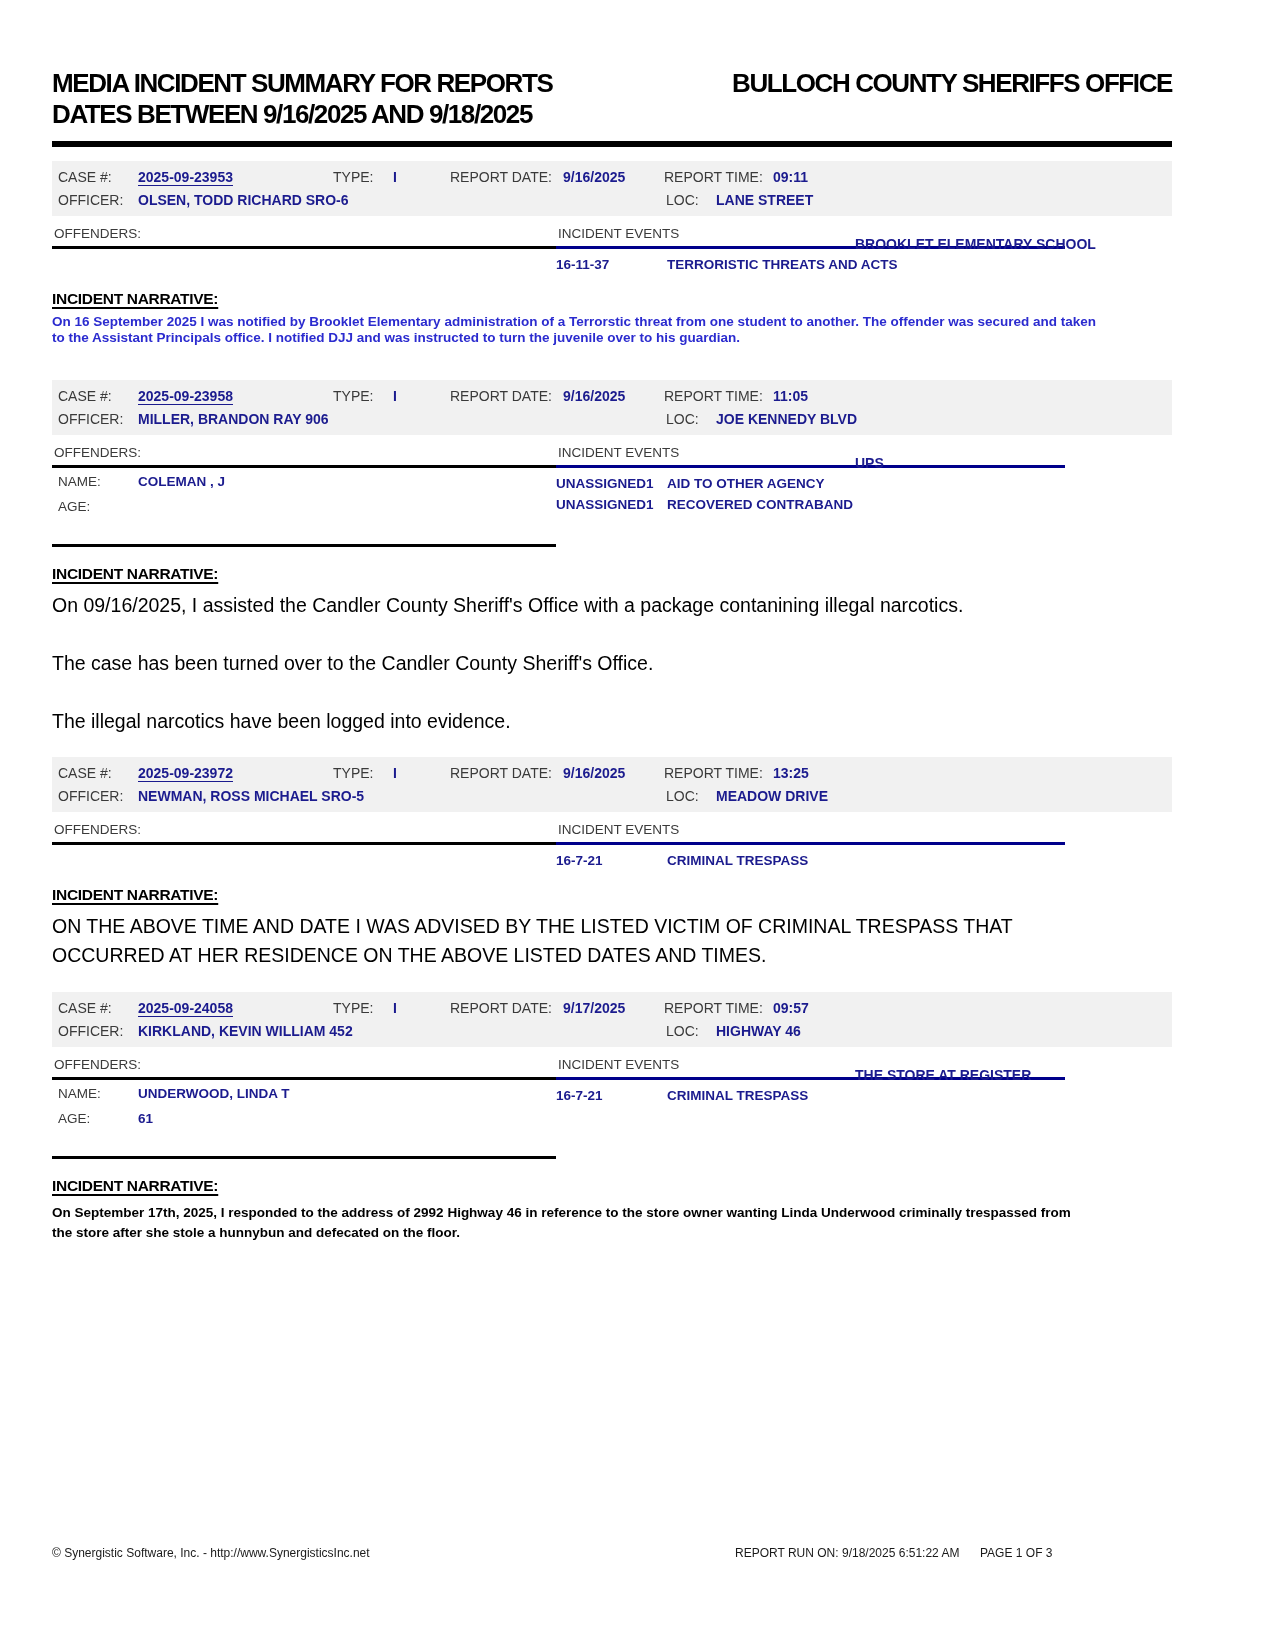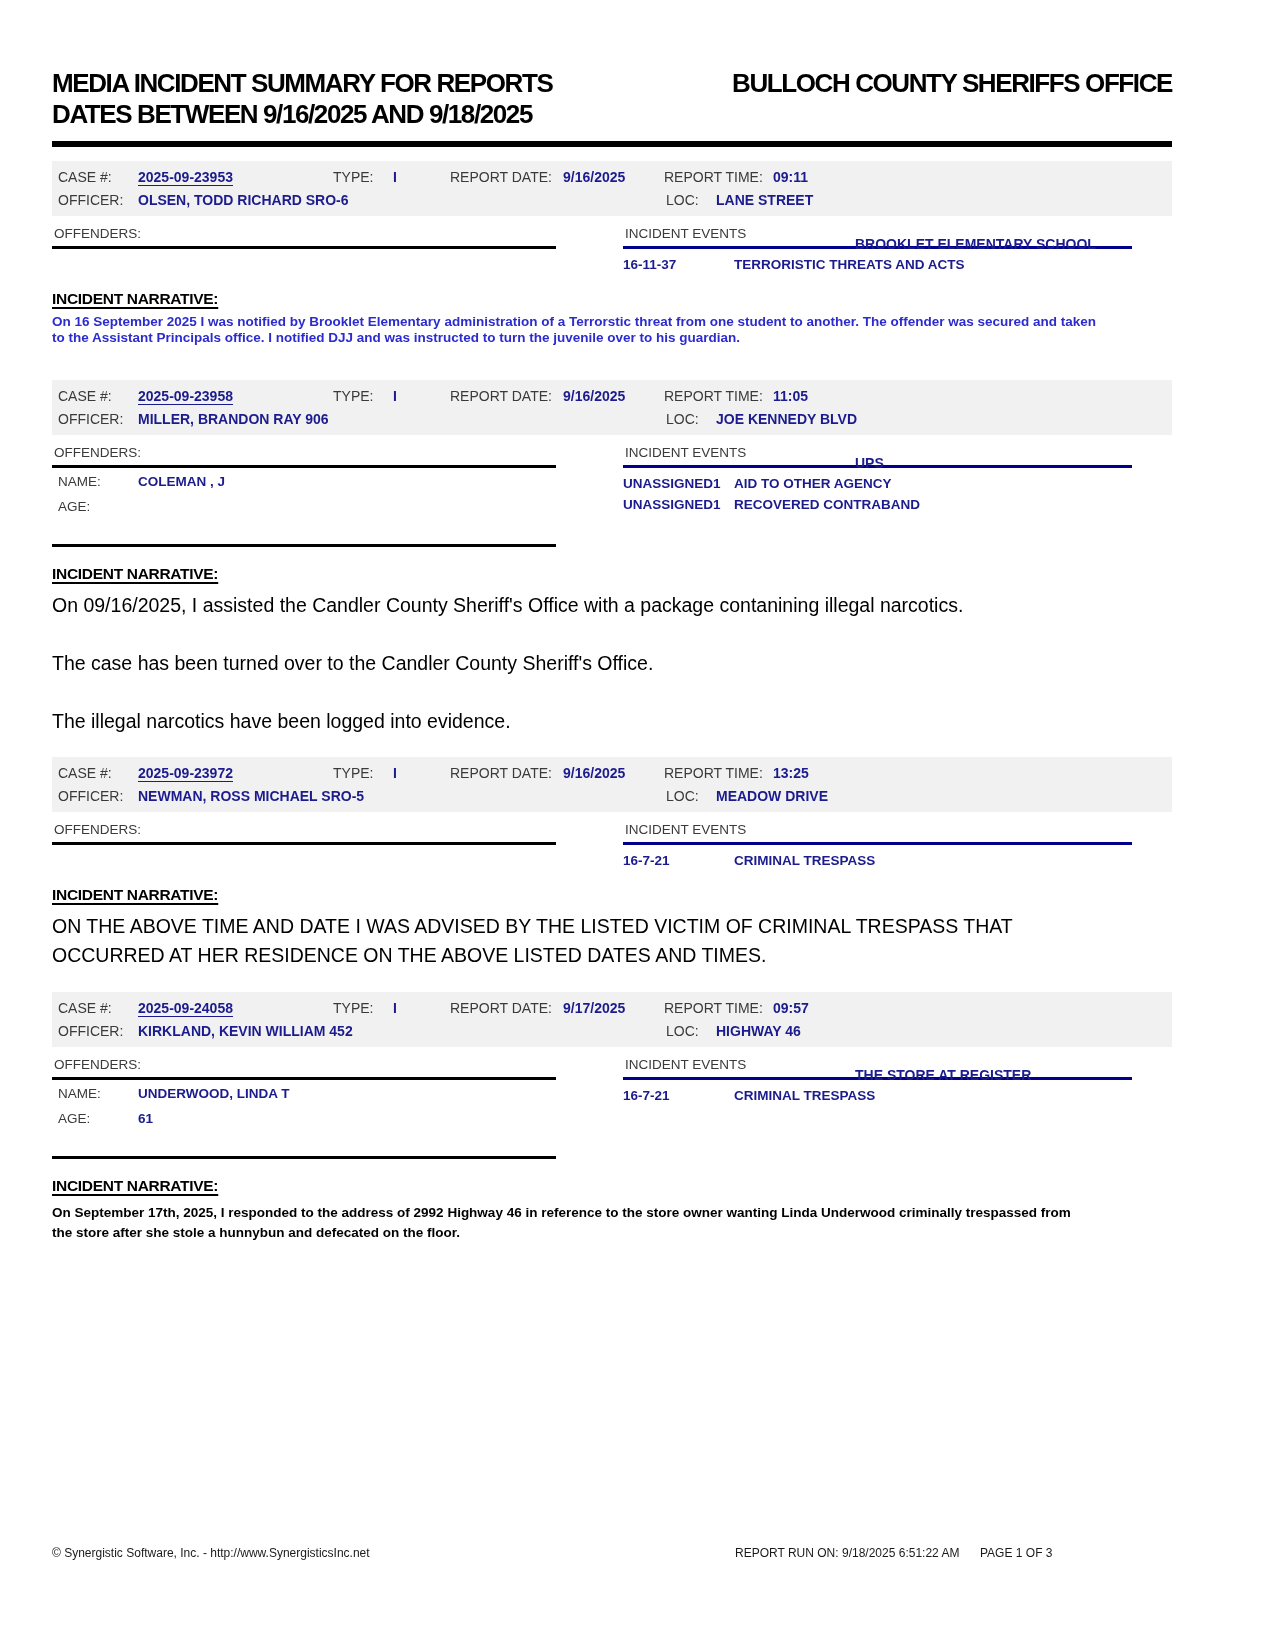--- a/index.html
+++ b/index.html
@@ -25,21 +25,21 @@
   .p-caselab { left:6px; }  .p-caseval { left:86px; }
   .p-typelab { left:281px; } .p-typeval { left:341px; }
   .p-rdlab { left:398px; }  .p-rdval { left:511px; }
   .p-rtlab { left:612px; }  .p-rtval { left:721px; }
   .p-offlab { left:6px; }   .p-offval { left:86px; }
   .p-loclab { left:614px; } .p-locst { left:664px; } .p-locnm { left:803px;margin-top:44px; }
 
   
   .cols { display:flex; margin-top:8px; align-items:flex-start; }
   .col-left { width:504px; }
-  .col-right { width:509px; margin-left:67px; }
+  .col-right { width:509px; }
   .col-label { font-size:13.5px; color:#3a3a3a; padding:2px 0 5px 2px; }
   .ul-black { border-bottom:3px solid #000000; }
   .ul-navy { border-bottom:3px solid #00008b; }
   .orow { position:relative; height:22px; margin-top:3px; font-size:13.5px; }
   .orow span { position:absolute; top:3px; white-space:nowrap; }
   .o-lab { left:6px; } .o-val { left:86px; }
   .bottom-line { border-bottom:3px solid #000; margin-top:26px; height:0; }
   .erow { display:flex; font-size:13.5px; font-weight:bold; color:#1b1b8e; margin-top:8px; }
   .erow + .erow { margin-top:6px; }
   .ecode { width:111px; flex:none; }

